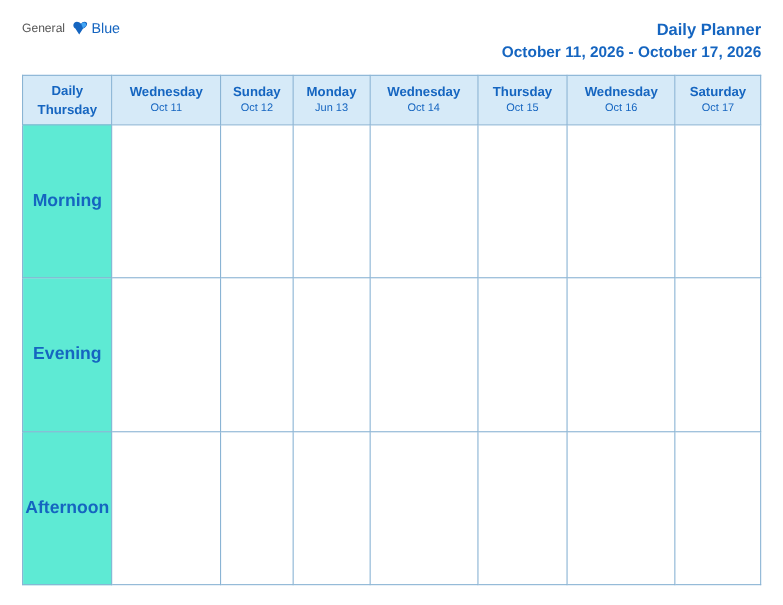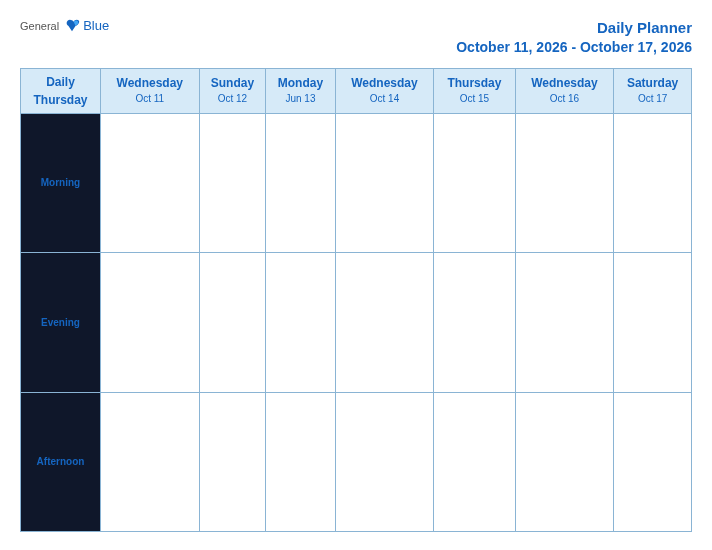--- a/index.html
+++ b/index.html
@@ -97,23 +97,23 @@
       display: block;
     }
 
     .header-cell .day-date {
       font-size: 10px;
       font-weight: normal;
       display: block;
     }
 
     .row-label {
-      background: #0f172a;
-      color: #1565c0;
-      font-size: 10px;
+      background: #5eead4;
+      color: #1565c0;
+      font-size: 16px;
       font-weight: bold;
       width: 80px;
       min-width: 80px;
     }
 
     .data-cell {
       background: #fff;
       height: 90px;
       width: calc((100% - 80px) / 7);
     }

